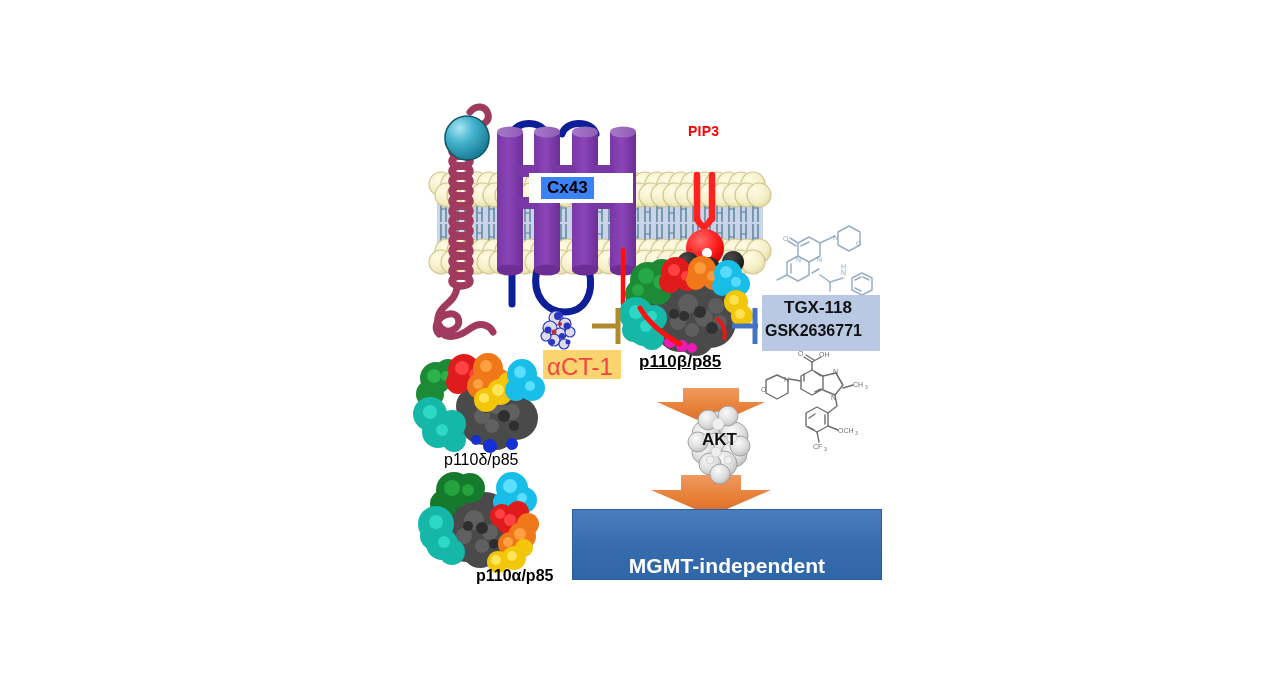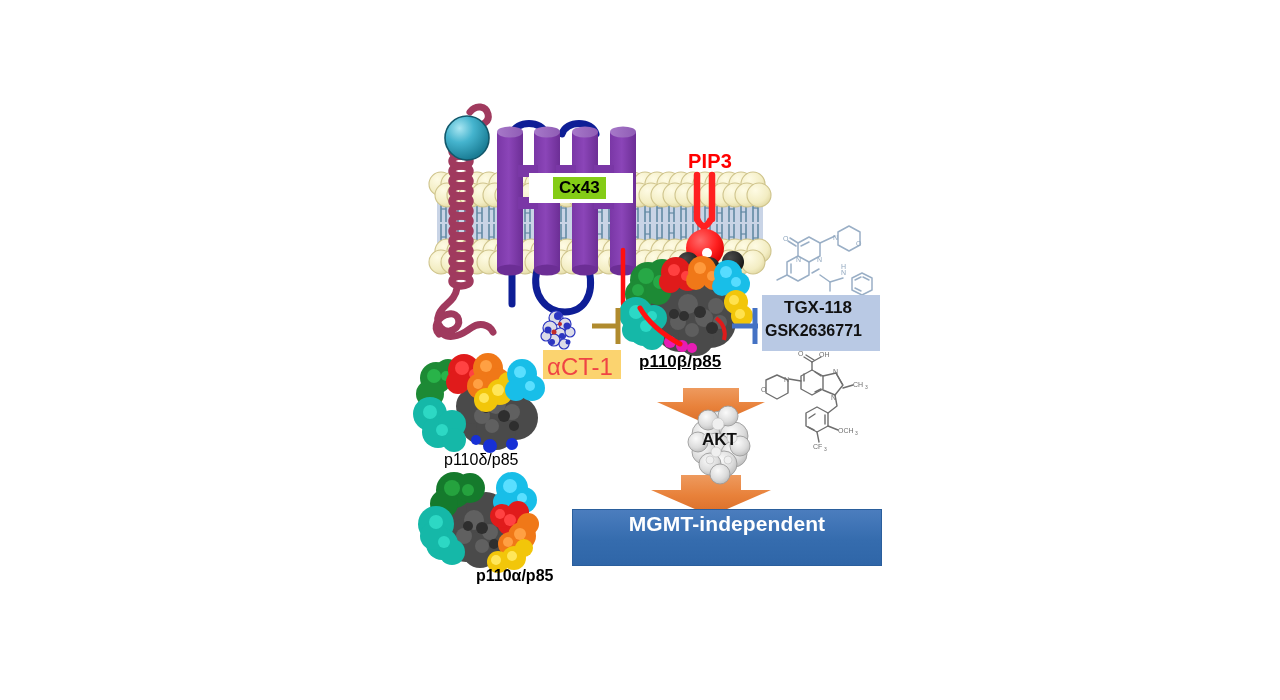--- a/index.html
+++ b/index.html
@@ -23,31 +23,31 @@
   .abs { position: absolute; }
 
   
   .lbl {
     position: absolute;
     white-space: nowrap;
     color: #000;
     font-family: "Liberation Sans", sans-serif;
   }
   #pip3-label {
-    left: 688px; top: 150px;
-    font-size: 20px;
+    left: 688px; top: 123px;
+    font-size: 14px;
     font-weight: 700;
     color: #FF0000;
     letter-spacing: 0.2px;
   }
   #cx43-label {
-    left: 553px; top: 177px;
+    left: 541px; top: 177px;
     font-size: 17px;
     font-weight: 700;
-    background: #84cc16;
+    background: #3b82f6;
     padding: 2px 6px;
     line-height: 1.05;
   }
   #cx43-plate {
     left: 529px; top: 173px;
     width: 104px; height: 30px;
     background: #ffffff;
   }
   #act1-box {
     left: 543px; top: 350px;
@@ -95,28 +95,28 @@
   }
   #akt-label {
     left: 702px; top: 430px;
     font-size: 17px;
     font-weight: 600;
     color: #111;
   }
   
   #outcome-box {
     left: 572px; top: 509px;
-    width: 310px; height: 57px;
+    width: 310px; height: 71px;
     background: linear-gradient(180deg, #4B7DBE 0%, #356CAE 55%, #2F66A8 100%);
     border: 1px solid #2A5E9C;
     box-sizing: border-box;
     display: flex;
     flex-direction: column;
     align-items: center;
-    justify-content: space-between;
+    justify-content: flex-end;
   }
   #outcome-box span {
     color: #FFFFFF;
     font-size: 21px;
     font-weight: 600;
     line-height: 1.3;
     letter-spacing: 0.1px;
   }
 </style>
 </head>

